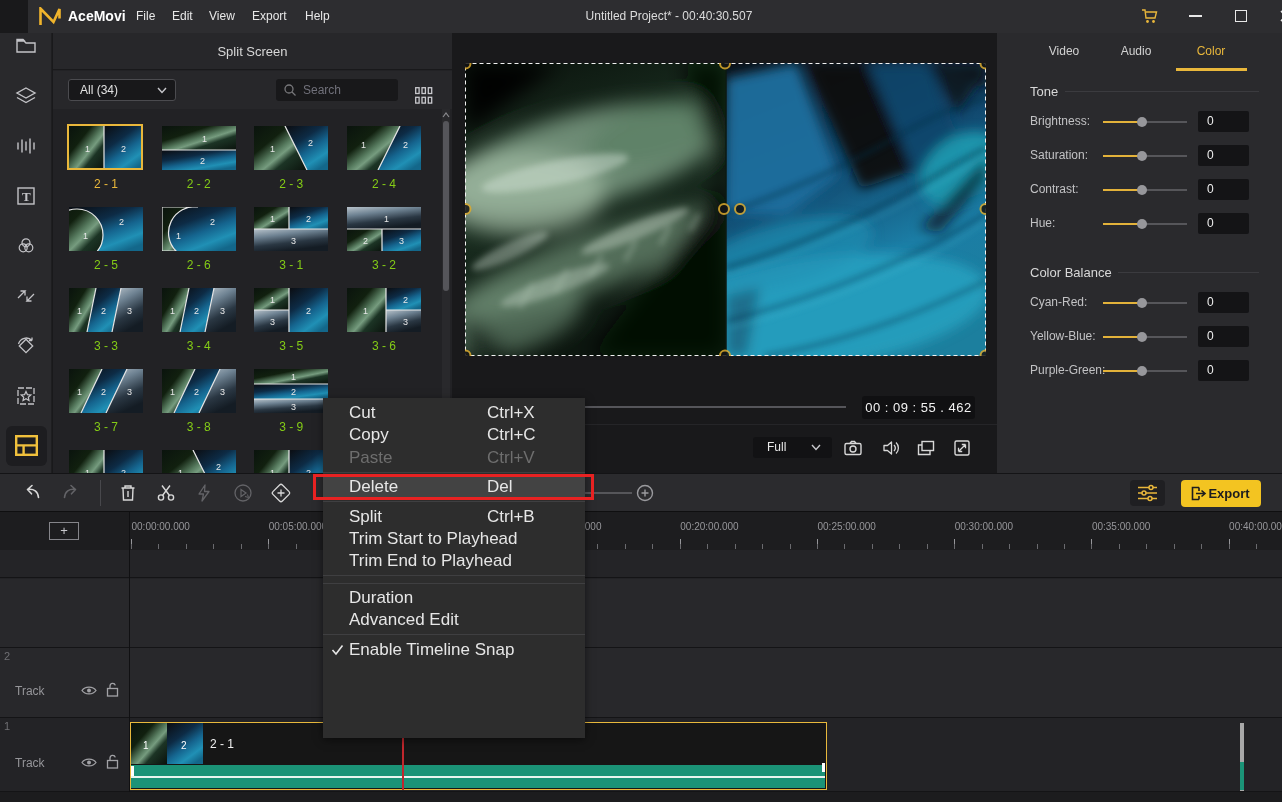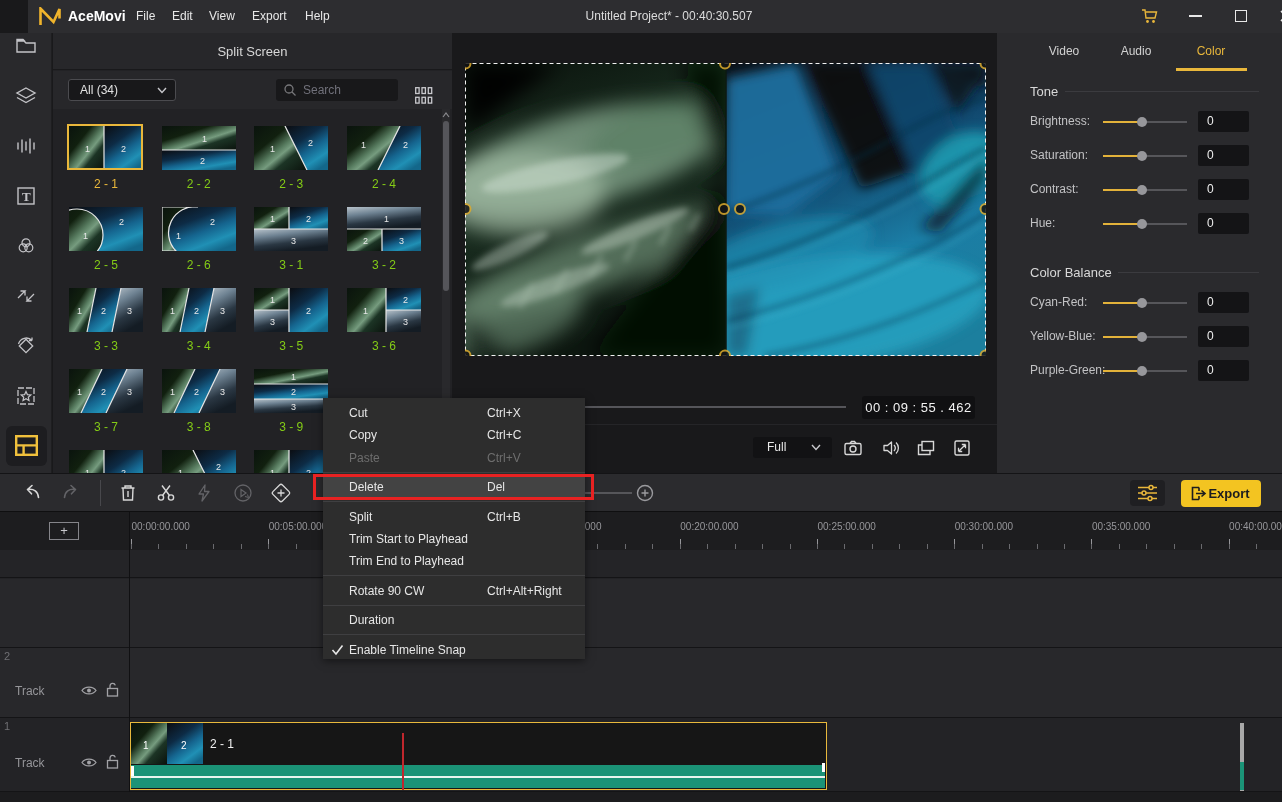--- a/index.html
+++ b/index.html
@@ -59,22 +59,22 @@
 
 #timeline { left:0; top:512px; width:1282px; height:290px; background:#232326; }
 #ruler { position:absolute; left:0; top:0; width:1282px; height:38px; background:#1d1d1f; }
 .tlbl { position:absolute; top:9px; font-size:10px; color:#96969a; }
 #addtrack { position:absolute; left:49px; top:10px; width:30px; height:18px; border:1px solid #85858a; color:#c8c8cc; text-align:center; line-height:16px; font-size:13px; }
 .trow { position:absolute; left:0; width:1282px; }
 .tname { position:absolute; left:15px; font-size:12px; color:#96969a; }
 .tnum { position:absolute; left:4px; font-size:11px; color:#6f6f73; }
 
 
-#cmenu { left:323px; top:398px; width:262px; height:261px; background:#2d2d2d; box-shadow:0 2px 8px rgba(0,0,0,.5);
-  font-size:12px; color:#e6e6e6; padding-top:4px; }
+#cmenu { left:323px; top:398px; width:262px; height:340px; background:#2d2d2d; box-shadow:0 2px 8px rgba(0,0,0,.5);
+  font-size:17px; color:#e6e6e6; padding-top:4px; }
 .mi { height:22.3px; line-height:22.3px; padding-left:26px; position:relative; }
 .mi .sc { position:absolute; left:164px; }
 .msep { height:7.2px; position:relative; }
 .msep:after { content:""; position:absolute; left:0; right:0; top:3px; height:1px; background:#3f3f41; }
 #redbox { left:313px; top:474px; width:281px; height:26px; border:3px solid #e82222; }
 </style>
 </head>
 <body>
 <div id="stage">
 
@@ -691,23 +691,23 @@
   <div class="mi">Cut<span class="sc">Ctrl+X</span></div>
   <div class="mi">Copy<span class="sc">Ctrl+C</span></div>
   <div class="mi" style="color:#6e6e6e">Paste<span class="sc">Ctrl+V</span></div>
   <div class="msep"></div>
   <div class="mi" style="background:#434343">Delete<span class="sc">Del</span></div>
   <div class="msep"></div>
   <div class="mi">Split<span class="sc">Ctrl+B</span></div>
   <div class="mi">Trim Start to Playhead</div>
   <div class="mi">Trim End to Playhead</div>
   <div class="msep"></div>
-  <div class="mi">Rotate 90 CW<span class="sc">Ctrl+Alt+Right</span></div>
   <div class="msep"></div>
   <div class="mi">Duration</div>
+  <div class="mi">Advanced Edit</div>
   <div class="msep"></div>
   <div class="mi"><svg style="position:absolute;left:8px;top:5px" width="13" height="12" viewBox="0 0 13 12">
           <path d="M1.5 6 L5 10 L11.5 1.5" fill="none" stroke="#e6e6e6" stroke-width="1.6"></path>
         </svg>Enable Timeline Snap</div>
 </div>
 <div id="redbox" class="abs"></div>
 
 </div>
 
 </body></html>

